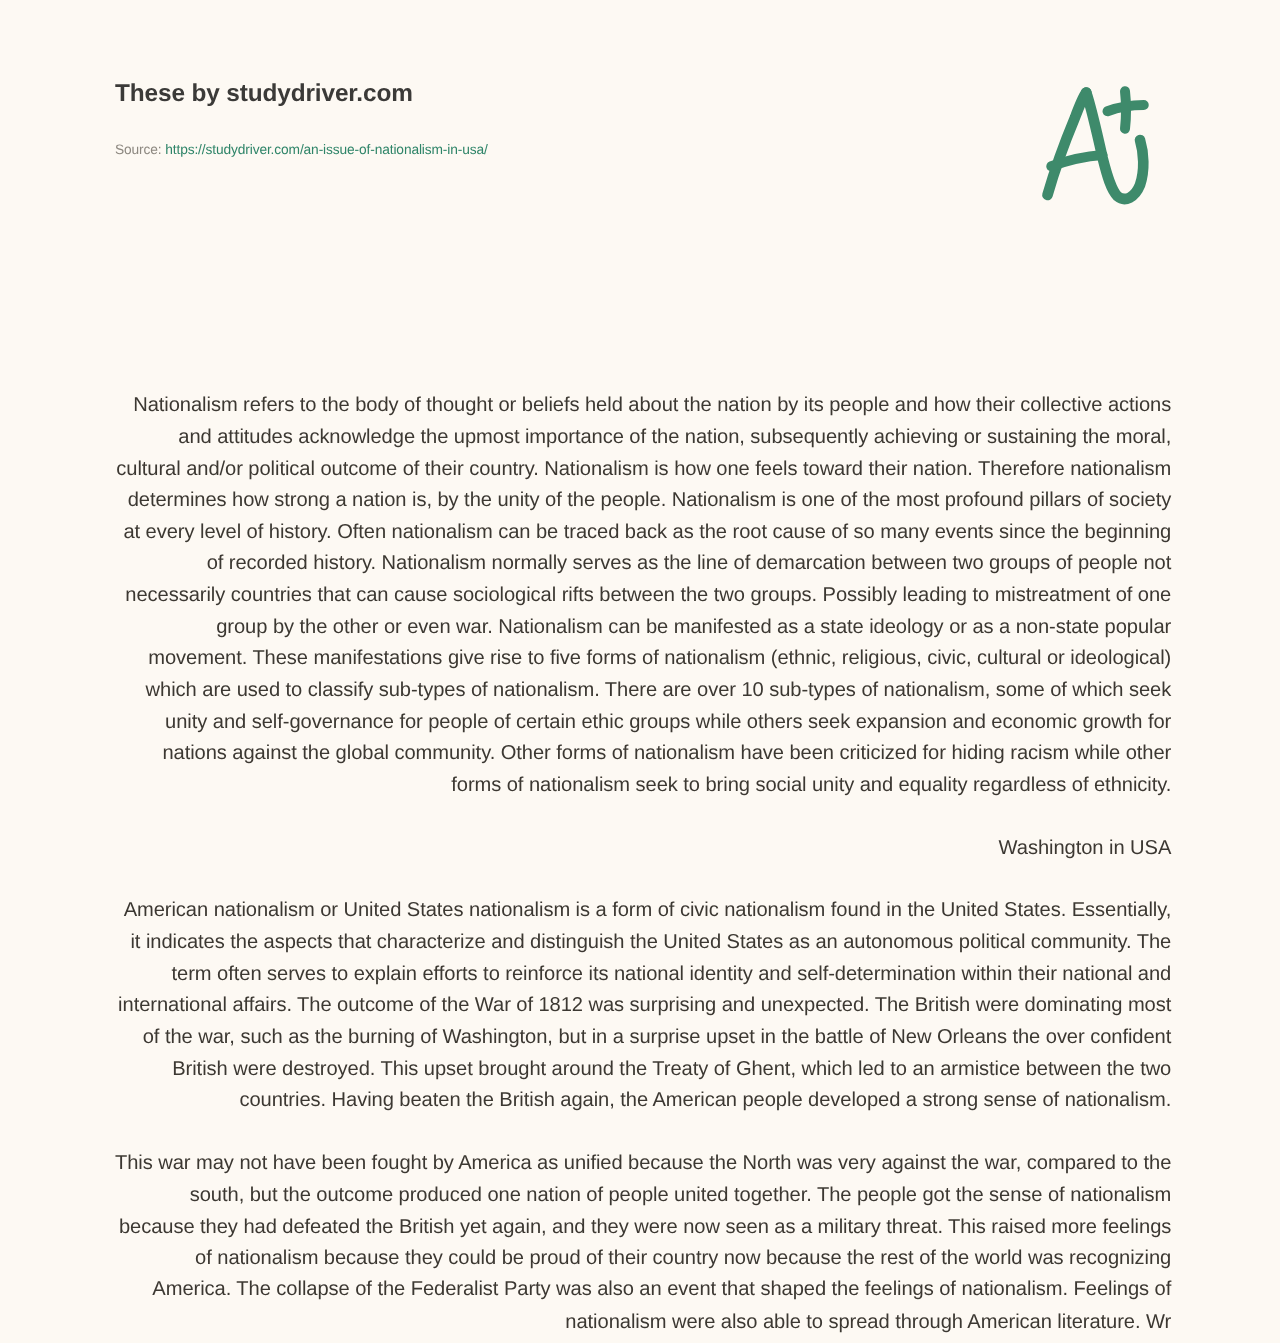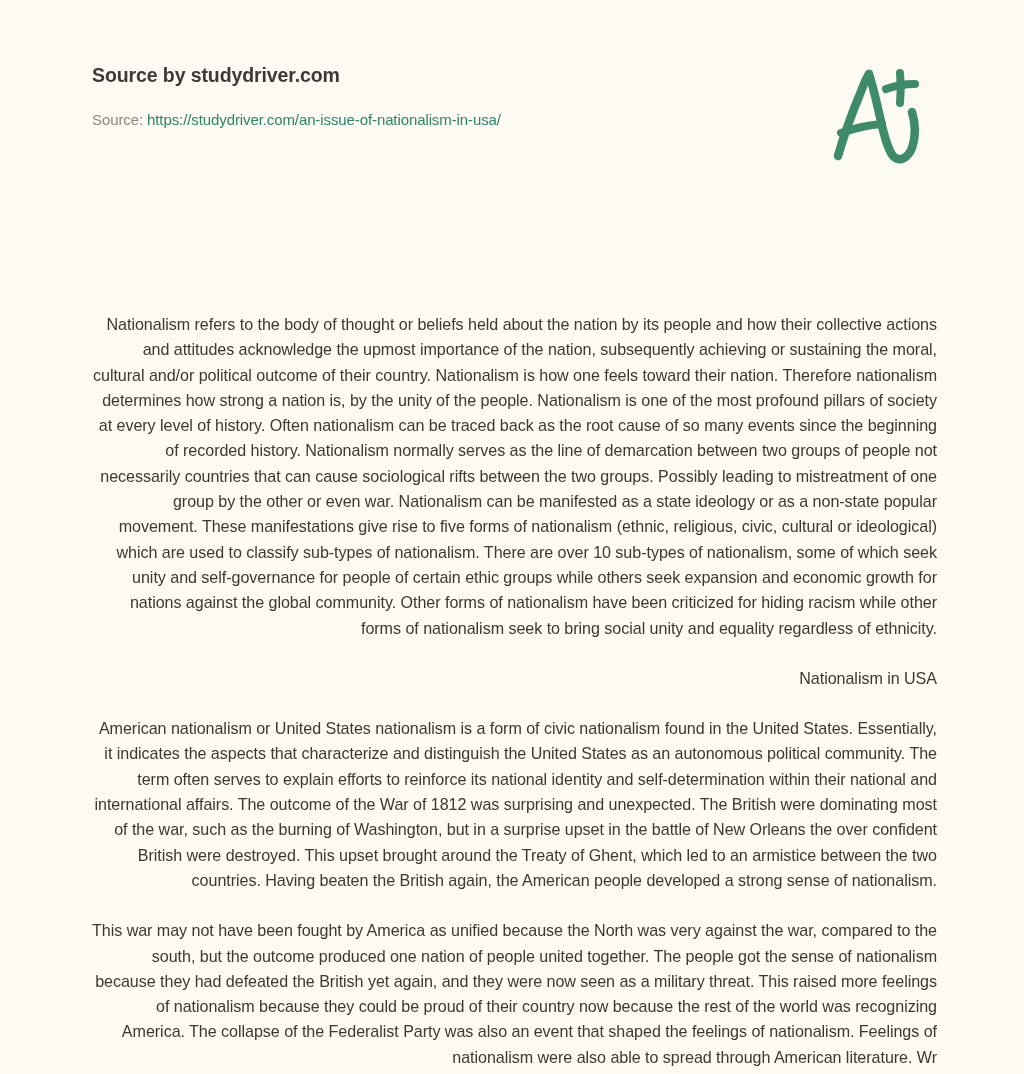--- a/index.html
+++ b/index.html
@@ -35,21 +35,21 @@
     font-size: 19.5px;
     font-weight: bold;
     color: #3b3a38;
     letter-spacing: -0.1px;
     line-height: 26px;
     margin: 0;
   }
 
   .source-line {
     margin: 21px 0 13px 0;
-    font-size: 15px;
+    font-size: 11px;
     line-height: 22px;
     color: #8d8880;
     letter-spacing: -0.1px;
     white-space: nowrap;
   }
 
   .source-label {
     color: #8d8880;
   }
 
@@ -106,21 +106,21 @@
   .body-copy p:last-child {
     margin-bottom: 16px;
   }
 </style>
 </head>
 <body>
 
 <div class="page">
 
   <div class="header">
-    <p class="site-byline">Source by studydriver.com</p>
+    <p class="site-byline">These by studydriver.com</p>
     <p class="source-line">
       <span class="source-label">Source: </span><a class="source-url" href="#">https://studydriver.com/an-issue-of-nationalism-in-usa/</a>
     </p>
   </div>
 
   <div class="logo">
     <svg viewBox="0 0 112 112" xmlns="http://www.w3.org/2000/svg" fill="none" stroke="#3e8a6b" stroke-linecap="round" stroke-linejoin="round">
 
       <path d="M22 100 C26 86, 34 62, 44 38 C47 30, 50 22, 53 18" stroke-width="8.5"></path>
 
@@ -131,18 +131,18 @@
 
       <path d="M70 33 C78 30, 90 28, 99 28" stroke-width="8"></path>
 
       <path d="M84 17 C85 26, 85 38, 84 47" stroke-width="8"></path>
     </svg>
   </div>
 
 
   <div class="body-copy">
     <p>Nationalism refers to the body of thought or beliefs held about the nation by its people and how their collective actions and attitudes acknowledge the upmost importance of the nation, subsequently achieving or sustaining the moral, cultural and/or political outcome of their country. Nationalism is how one feels toward their nation. Therefore nationalism determines how strong a nation is, by the unity of the people. Nationalism is one of the most profound pillars of society at every level of history. Often nationalism can be traced back as the root cause of so many events since the beginning of recorded history. Nationalism normally serves as the line of demarcation between two groups of people not necessarily countries that can cause sociological rifts between the two groups. Possibly leading to mistreatment of one group by the other or even war. Nationalism can be manifested as a state ideology or as a non-state popular movement. These manifestations give rise to five forms of nationalism (ethnic, religious, civic, cultural or ideological) which are used to classify sub-types of nationalism. There are over 10 sub-types of nationalism, some of which seek unity and self-governance for people of certain ethic groups while others seek expansion and economic growth for nations against the global community. Other forms of nationalism have been criticized for hiding racism while other forms of nationalism seek to bring social unity and equality regardless of ethnicity.</p>
-    <p>Nationalism in USA</p>
+    <p>Washington in USA</p>
     <p>American nationalism or United States nationalism is a form of civic nationalism found in the United States. Essentially, it indicates the aspects that characterize and distinguish the United States as an autonomous political community. The term often serves to explain efforts to reinforce its national identity and self-determination within their national and international affairs. The outcome of the War of 1812 was surprising and unexpected. The British were dominating most of the war, such as the burning of Washington, but in a surprise upset in the battle of New Orleans the over confident British were destroyed. This upset brought around the Treaty of Ghent, which led to an armistice between the two countries. Having beaten the British again, the American people developed a strong sense of nationalism.</p>
     <p>This war may not have been fought by America as unified because the North was very against the war, compared to the south, but the outcome produced one nation of people united together. The people got the sense of nationalism because they had defeated the British yet again, and they were now seen as a military threat. This raised more feelings of nationalism because they could be proud of their country now because the rest of the world was recognizing America. The collapse of the Federalist Party was also an event that shaped the feelings of nationalism. Feelings of nationalism were also able to spread through American literature. Wr</p>
   </div>
 
 </div>
 
 </body></html>

